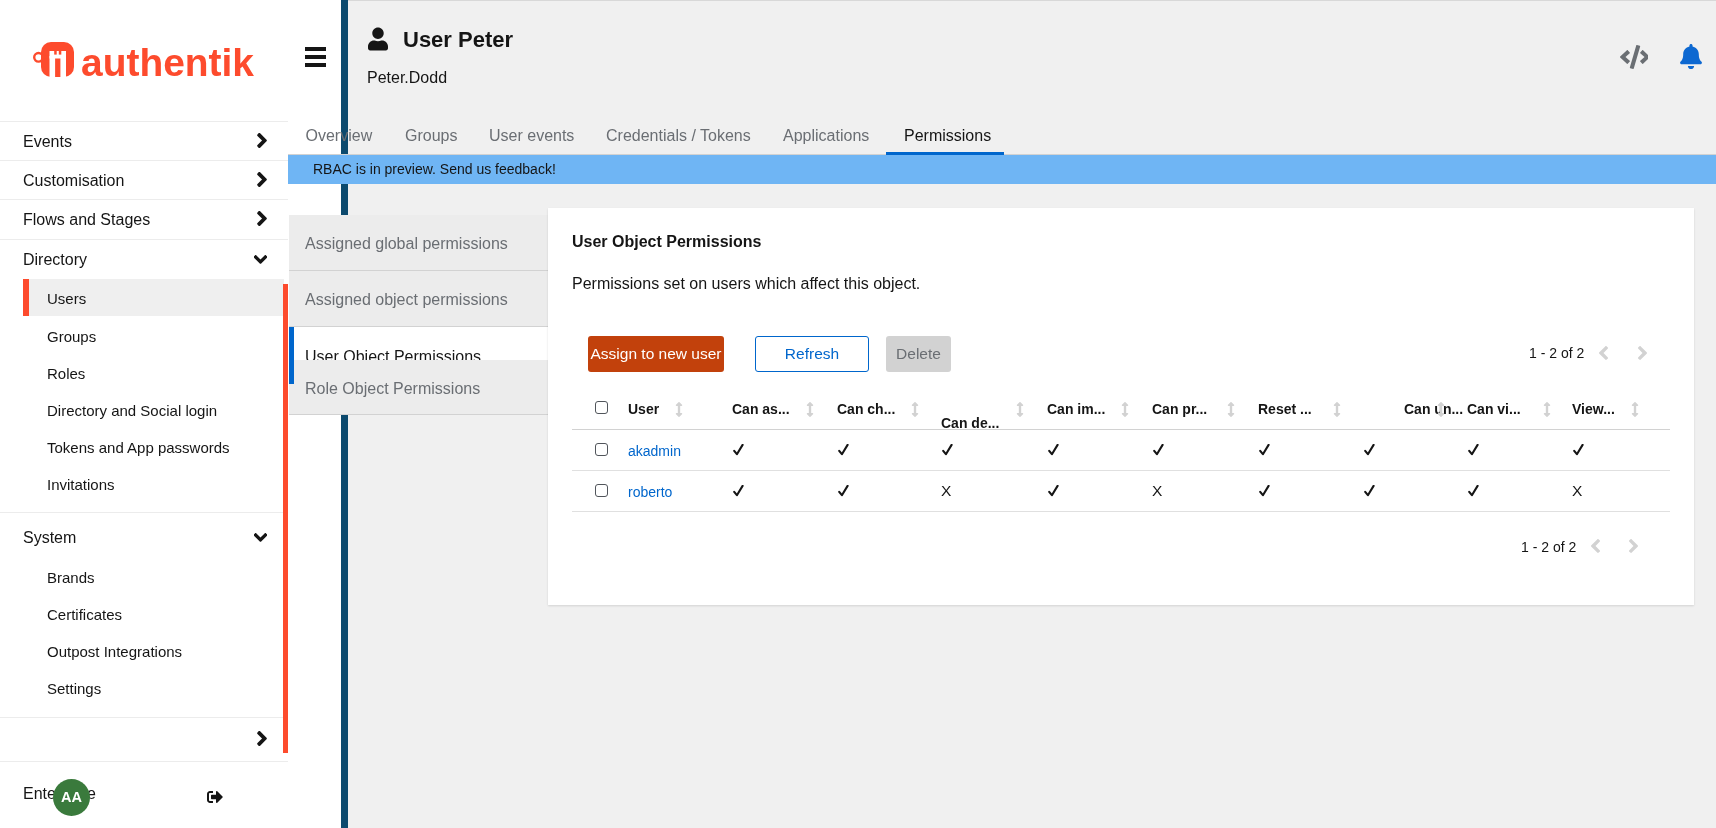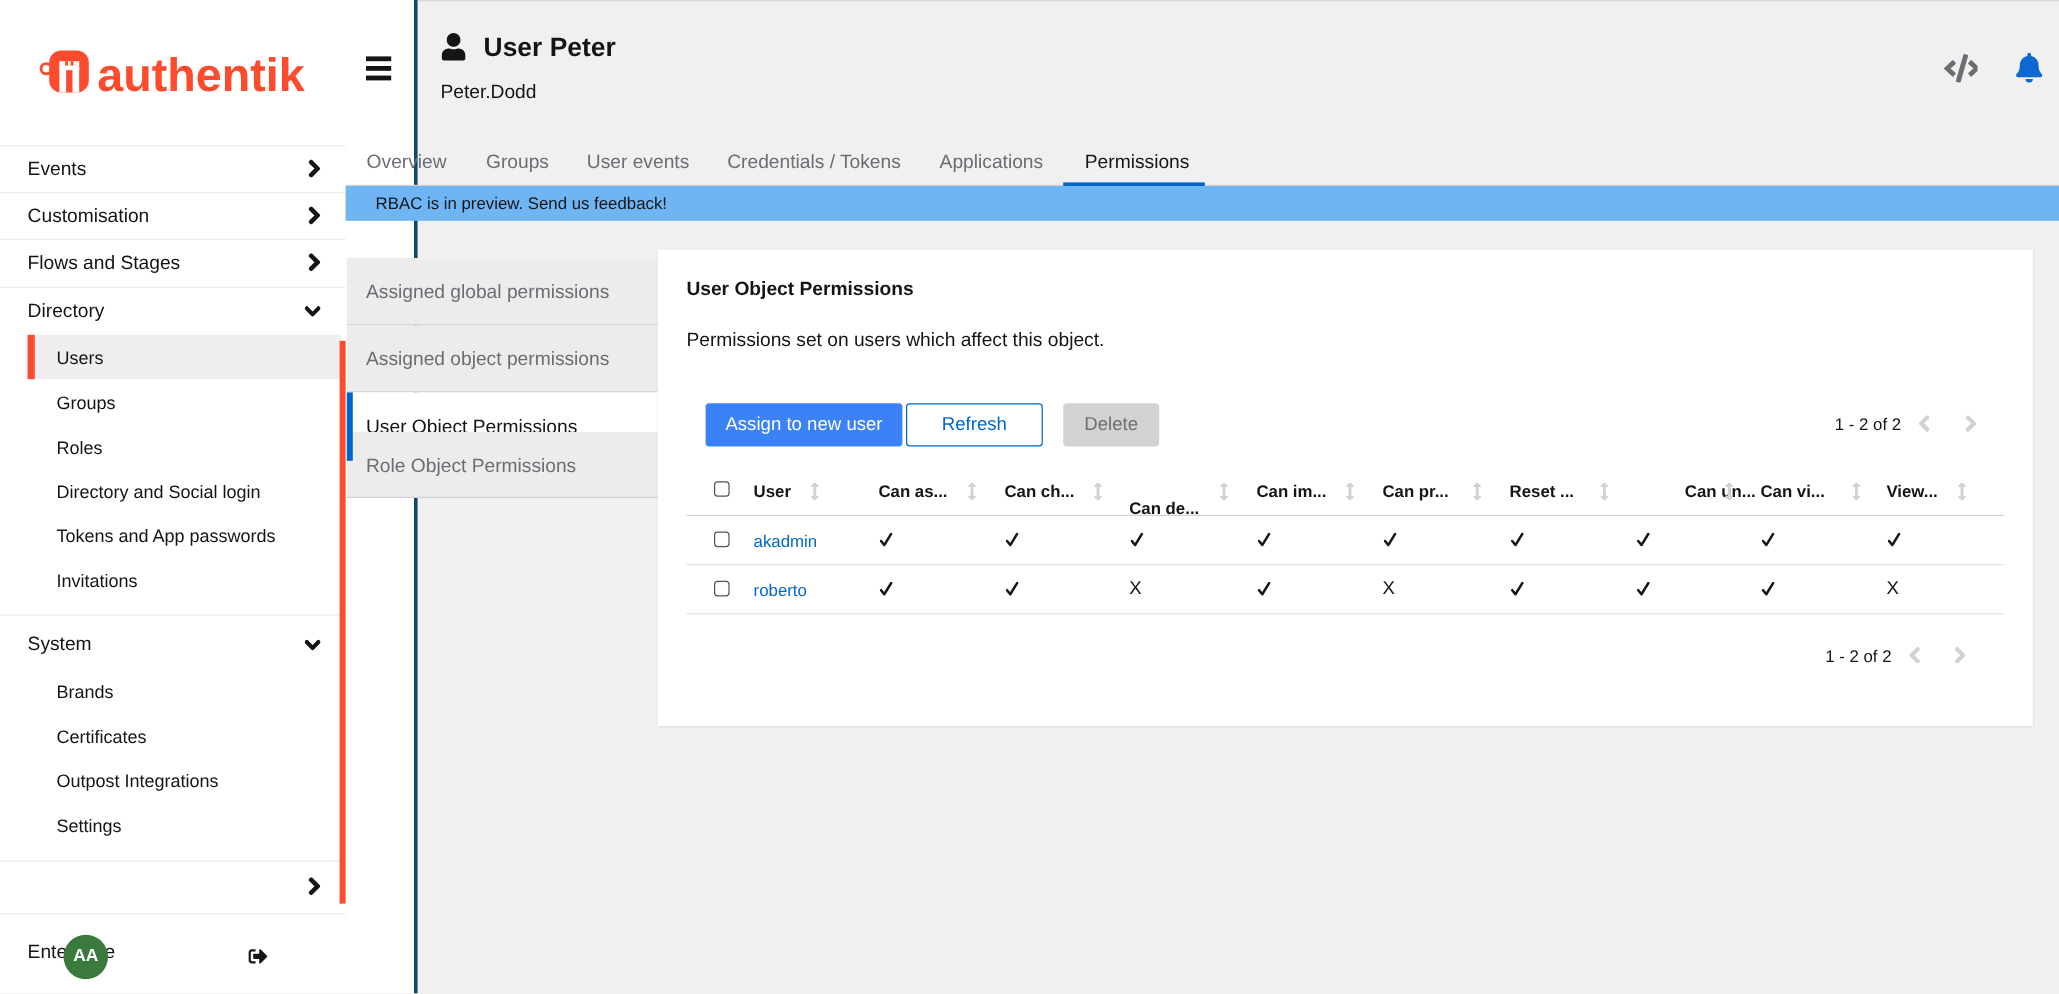--- a/index.html
+++ b/index.html
@@ -1,20 +1,20 @@
 <!DOCTYPE html>
 <html><head>
 <meta charset="utf-8">
 <style>
   * { margin:0; padding:0; box-sizing:border-box; }
   html,body { width:1716px; height:828px; overflow:hidden; }
   body { font-family:"Liberation Sans", sans-serif; background:#f0f0f0; position:relative; color:#151515; }
   .abs { position:absolute; }
   
-  #sidebar { position:absolute; left:0; top:0; width:348px; height:828px; background:#fff; border-right:3px solid #0c4a6e; }
+  #sidebar { position:absolute; left:0; top:0; width:348px; height:828px; background:#fff; border-right:7px solid #0c4a6e; }
   .sep { position:absolute; left:0; width:288px; height:1px; background:#ececec; }
   .navitem { position:absolute; left:23px; font-size:16px; color:#151515; }
   .subitem { position:absolute; left:47px; font-size:15px; color:#151515; }
   .chev { position:absolute; }
   
   .tabtxt { position:absolute; font-size:16px; color:#6a6e73; }
   
   .vtab { position:absolute; left:289px; width:264px; height:56px; background:#ececec; border-bottom:1px solid #d2d2d2; border-right:1px solid #d2d2d2; }
   .vtab span { position:absolute; left:16px; top:calc(50% + 2px); transform:translateY(-50%); font-size:16px; color:#6a6e73; }
   
@@ -149,23 +149,23 @@
   </div>
 <div class="vtab" style="top:360px;height:54.5px;">
     <span>Role Object Permissions</span>
   </div>
 <div class="abs" style="left:289px;top:326.5px;width:4.5px;height:57.5px;background:#0066cc;"></div>
 
 <div id="card"></div>
 <div class="abs" style="left:572px;top:233px;font-size:16px;font-weight:bold;">User Object Permissions</div>
 <div class="abs" style="left:572px;top:275px;font-size:16px;">Permissions set on users which affect this object.</div>
 
-<div class="btn" style="left:588px;top:336px;width:164px;background:#3b82f6;color:#fff;">Assign to new user</div>
+<div class="btn" style="left:588px;top:336px;width:136px;background:#c2410c;color:#fff;">Assign to new user</div>
 <div class="btn" style="left:755px;top:336px;width:114px;background:#fff;border:1px solid #0066cc;color:#0066cc;">Refresh</div>
-<div class="btn" style="left:886px;top:336px;width:80px;background:#d2d2d2;color:#6a6e73;">Delete</div>
+<div class="btn" style="left:886px;top:336px;width:65px;background:#d2d2d2;color:#6a6e73;">Delete</div>
 
 <div class="pagetxt" style="left:1529px;top:345px;">1 - 2 of 2</div>
 <svg class="abs" style="left:1599px;top:346px;" width="9" height="14" viewBox="24 96 208 320">
     <path fill="#d2d2d2" d="M31.7 239l136-136c9.4-9.4 24.6-9.4 33.9 0l22.6 22.6c9.4 9.4 9.4 24.6 0 33.9L127.9 256l96.4 96.4c9.4 9.4 9.4 24.6 0 33.9L201.7 409c-9.4 9.4-24.6 9.4-33.9 0l-136-136c-9.5-9.4-9.5-24.6-.1-34z"></path>
   </svg>
 <svg class="abs" style="left:1638px;top:346px;" width="9" height="14" viewBox="24 96 208 320">
     <path fill="#d2d2d2" d="M224.3 273l-136 136c-9.4 9.4-24.6 9.4-33.9 0l-22.6-22.6c-9.4-9.4-9.4-24.6 0-33.9l96.4-96.4-96.4-96.4c-9.4-9.4-9.4-24.6 0-33.9L54.3 103c9.4-9.4 24.6-9.4 33.9 0l136 136c9.5 9.4 9.5 24.6.1 34z"></path>
   </svg>
 
 <div class="cb" style="left:595px;top:401px;"></div>

